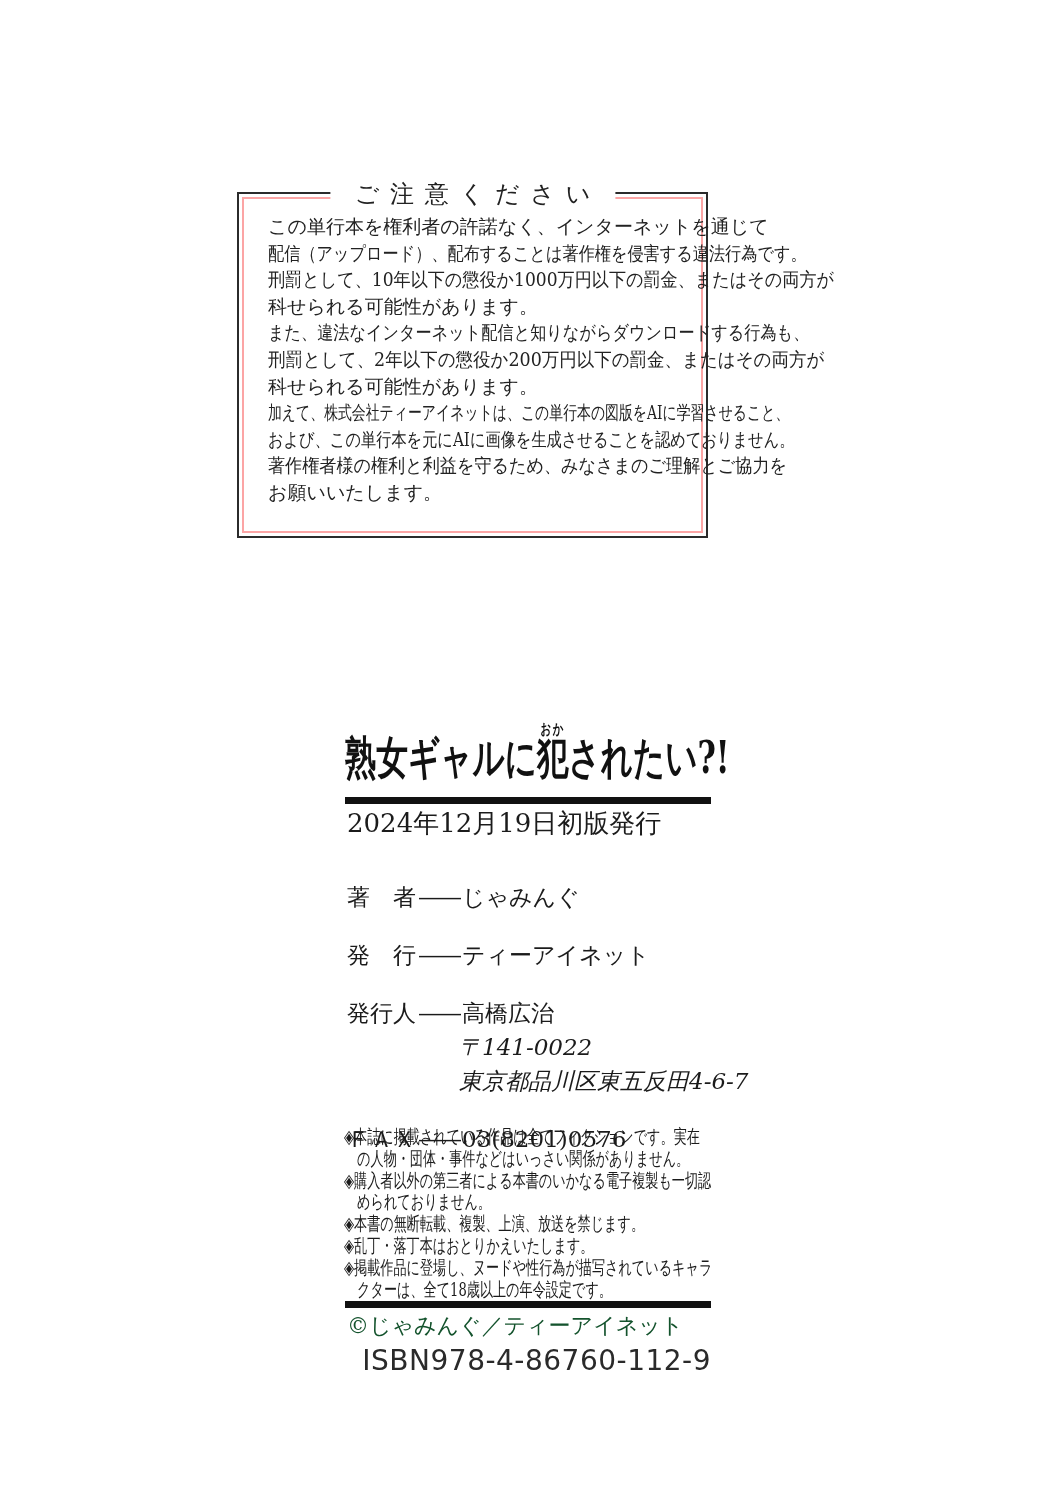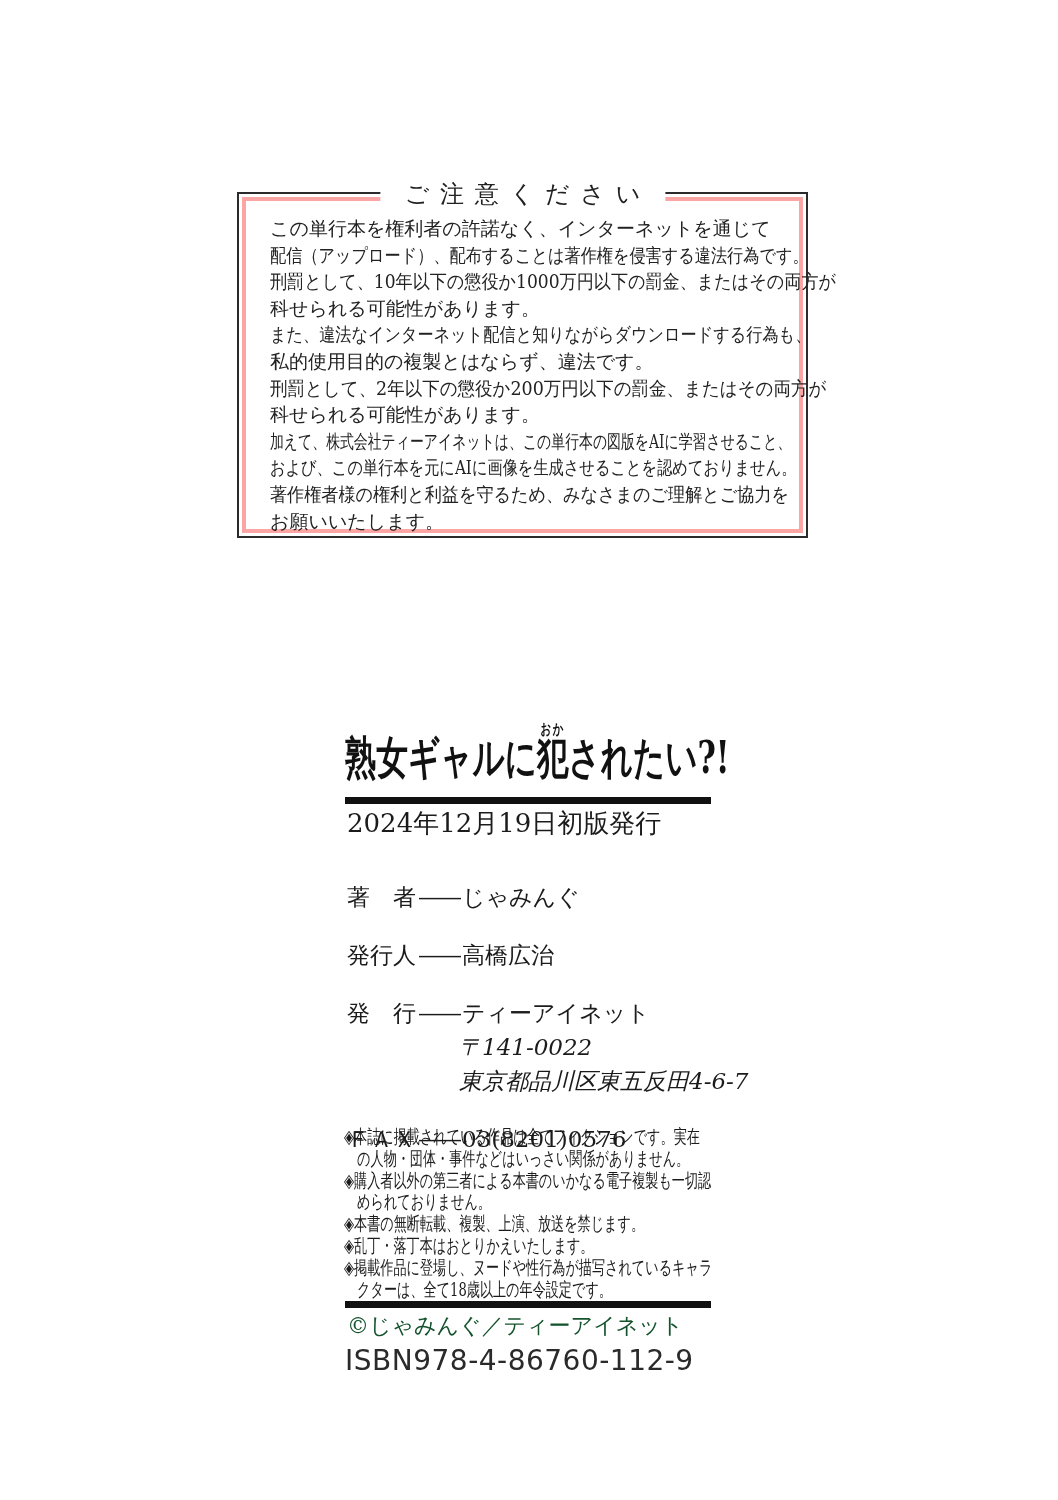--- a/index.html
+++ b/index.html
@@ -5,26 +5,26 @@
   html,body{margin:0;padding:0;}
   body{
     width:1058px;height:1500px;position:relative;
     background:#ffffff;color:#1b1b1b;
     font-family:"DejaVu Serif","Liberation Serif",serif;
     overflow:hidden;
   }
 
   
   .notice-box{
-    position:absolute;left:237px;top:192px;width:571px;height:346px;
+    position:absolute;left:237px;top:192px;width:471px;height:346px;
     border:2px solid #2b2b2b;box-sizing:border-box;
   }
   .notice-box-inner{
     position:absolute;left:3px;top:3px;right:3px;bottom:3px;
-    border:4px solid #fca5a5;
+    border:2px solid #fca5a5;
   }
   .notice-title{
     position:absolute;left:50%;top:-16px;transform:translateX(-50%);
     background:#ffffff;padding:0 14px;white-space:nowrap;
     font-size:24px;letter-spacing:0.45em;text-indent:0.45em;
     color:#222;z-index:2;
   }
   .notice-text{
     position:absolute;left:24px;top:14px;right:6px;
     font-size:19px;line-height:26.6px;color:#222;
@@ -72,40 +72,39 @@
     transform:scaleX(0.69);transform-origin:left top;
   }
   .note-item{padding-left:1em;text-indent:-1em;}
 
   .copyright{
     position:absolute;left:2px;top:1311px;
     font-size:22px;white-space:nowrap;color:#14532d;
   }
 
   .isbn{
-    position:absolute;left:0;top:1344px;width:366px;text-align:left;
+    position:absolute;left:0;top:1344px;width:366px;text-align:right;
     font-family:"DejaVu Sans","Liberation Sans",sans-serif;
     font-size:28px;color:#2a2a2a;letter-spacing:0.5px;white-space:nowrap;
   }
 </style>
 </head>
 <body>
 
 <div>
 
   <div class="notice-box">
     <div class="notice-title">ご注意ください</div>
     <div class="notice-box-inner">
       <div class="notice-text">
         <div class="notice-line">この単行本を権利者の許諾なく、インターネットを通じて</div>
         <div class="notice-line cx85">配信（アップロード）、配布することは著作権を侵害する違法行為です。</div>
         <div class="notice-line cx90">刑罰として、10年以下の懲役か1000万円以下の罰金、またはその両方が</div>
         <div class="notice-line">科せられる可能性があります。</div>
         <div class="notice-line cx85">また、違法なインターネット配信と知りながらダウンロードする行為も、</div>
-        <div class="notice-line">私的使用目的の複製とはならず、違法です。</div>
         <div class="notice-line cx92">刑罰として、2年以下の懲役か200万円以下の罰金、またはその両方が</div>
         <div class="notice-line">科せられる可能性があります。</div>
         <div class="notice-line cx73">加えて、株式会社ティーアイネットは、この単行本の図版をAIに学習させること、</div>
         <div class="notice-line cx80">および、この単行本を元にAIに画像を生成させることを認めておりません。</div>
         <div class="notice-line cx90">著作権者様の権利と利益を守るため、みなさまのご理解とご協力を</div>
         <div class="notice-line">お願いいたします。</div>
       </div>
     </div>
   </div>
 
@@ -117,24 +116,24 @@
 
     <div class="bar bar-top"></div>
 
     <div class="pub-date">2024年12月19日初版発行</div>
 
     <div class="pub-block">
       <div class="pub-row">
         <span>著　者</span><span class="row-dash">——</span><span>じゃみんぐ</span>
       </div>
       <div class="pub-row">
-        <span>発行人</span><span class="row-dash">——</span><span>高橋広治</span>
+        <span>発　行</span><span class="row-dash">——</span><span>ティーアイネット</span>
       </div>
       <div class="pub-row">
-        <span>発　行</span><span class="row-dash">——</span><span>ティーアイネット</span>
+        <span>発行人</span><span class="row-dash">——</span><span>高橋広治</span>
       </div>
       <div class="addr-line">〒141-0022</div>
       <div class="addr-line">東京都品川区東五反田4-6-7</div>
       <div class="pub-row">
         <span>ＦＡＸ</span><span class="row-dash">——</span><span>03(8201)0576</span>
       </div>
     </div>
 
     <div class="notes">
       <div class="note-item">◈本誌に掲載されている作品は全てフィクションです。実在の人物・団体・事件などはいっさい関係がありません。</div>

